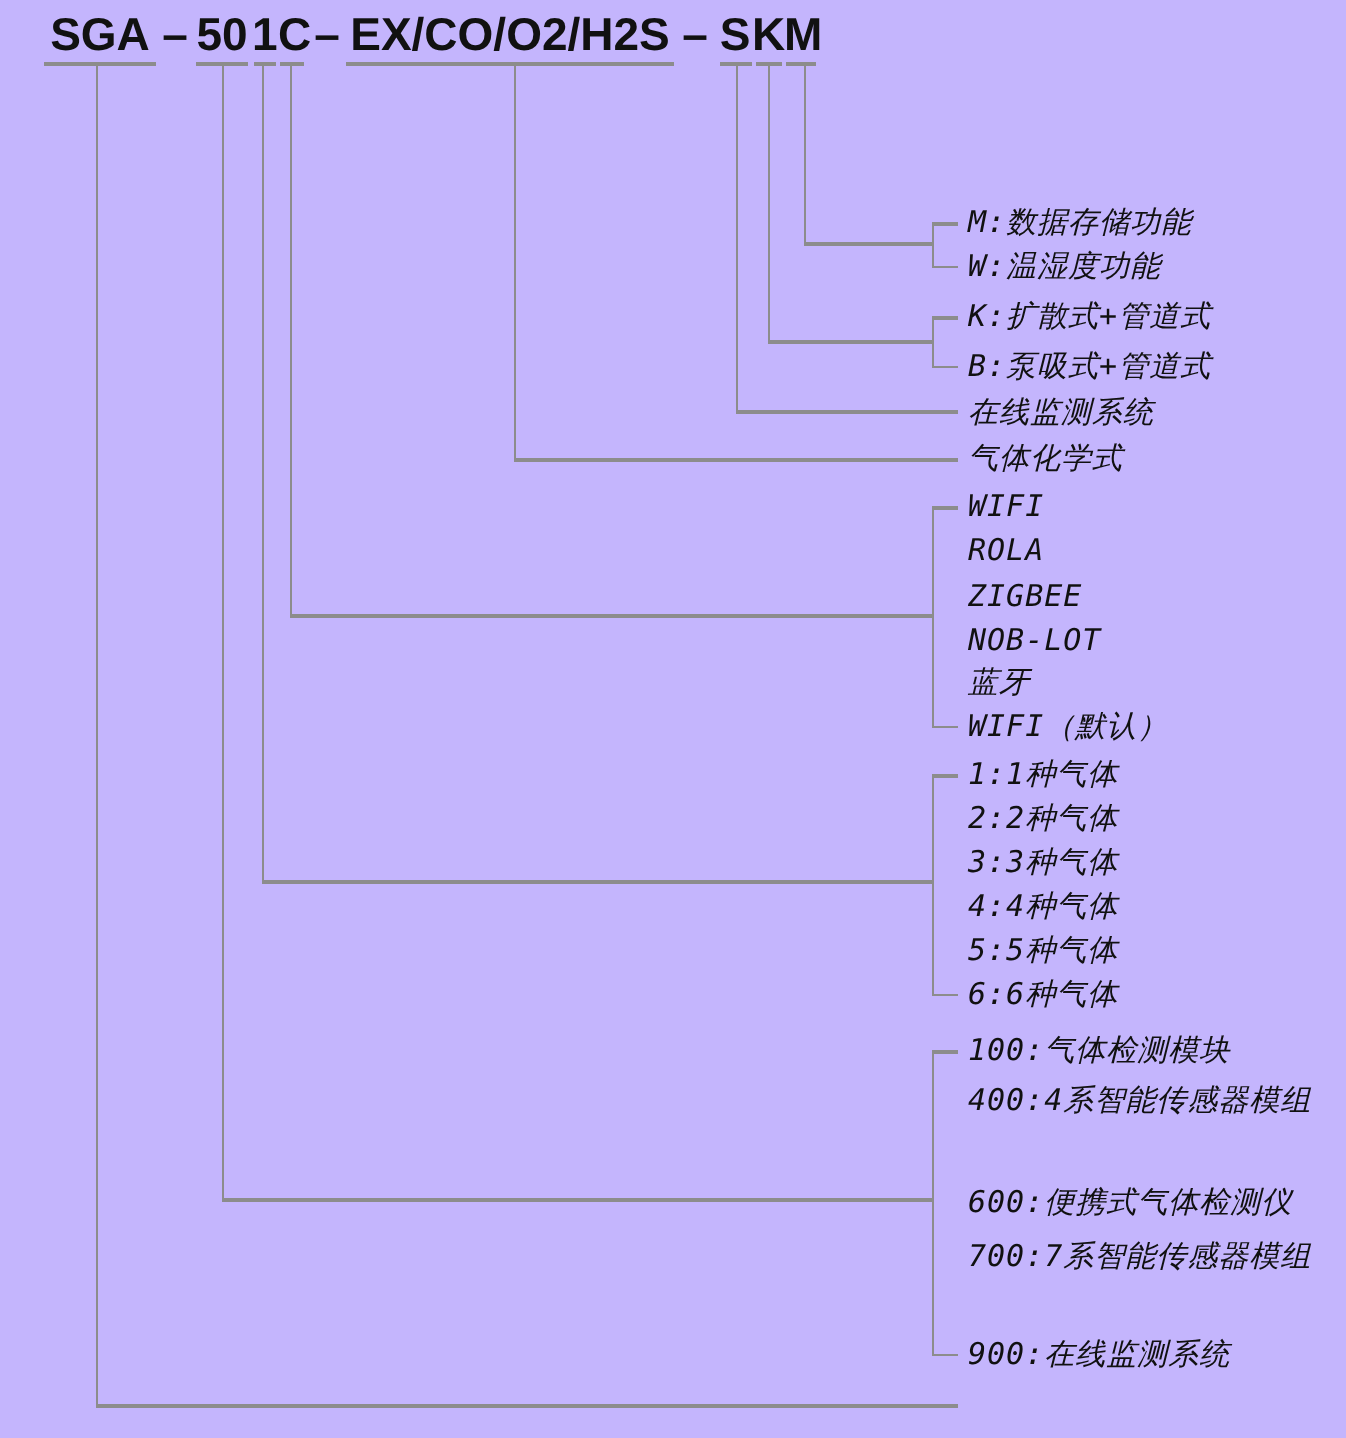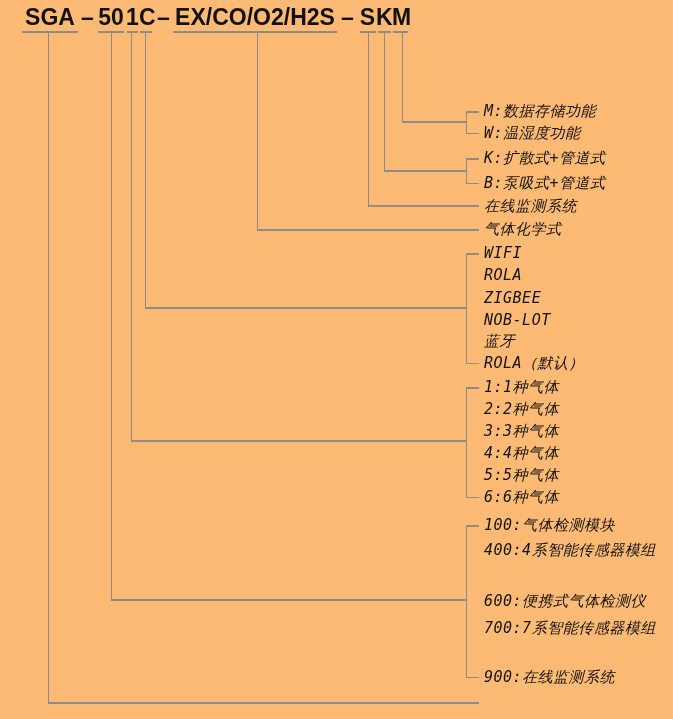--- a/index.html
+++ b/index.html
@@ -3,21 +3,21 @@
 <meta charset="utf-8">
 <style>
   :root{
     --line:#8c8c8c;
     --ink:#111111;
   }
   html,body{margin:0;padding:0;background:#ffffff;}
   .diagram{
     position:relative;
     width:673px;height:719px;
-    background:#fdba74;
+    background:#c4b5fd;
     font-family:"DejaVu Sans Mono","DejaVu Sans",monospace;
     overflow:hidden;
   }
   
   .seg{
     position:absolute;top:5px;height:24px;line-height:24px;
     font-family:"Liberation Sans","DejaVu Sans",sans-serif;
     font-weight:bold;font-size:23px;color:var(--ink);
     text-align:center;white-space:nowrap;
   }
@@ -100,21 +100,21 @@
   <span class="lbl" style="top:174px">B:泵吸式+管道式</span>
   <span class="lbl" style="top:149px">K:扩散式+管道式</span>
   <span class="lbl" style="top:197px">在线监测系统</span>
   <span class="lbl" style="top:220px">气体化学式</span>
 
   <span class="lbl" style="top:244px">WIFI</span>
   <span class="lbl" style="top:266px">ROLA</span>
   <span class="lbl" style="top:289px">ZIGBEE</span>
   <span class="lbl" style="top:311px">NOB-LOT</span>
   <span class="lbl" style="top:332px">蓝牙</span>
-  <span class="lbl" style="top:354px">ROLA（默认）</span>
+  <span class="lbl" style="top:354px">WIFI（默认）</span>
 
   <span class="lbl" style="top:378px">1:1种气体</span>
   <span class="lbl" style="top:400px">2:2种气体</span>
   <span class="lbl" style="top:422px">3:3种气体</span>
   <span class="lbl" style="top:444px">4:4种气体</span>
   <span class="lbl" style="top:466px">5:5种气体</span>
   <span class="lbl" style="top:488px">6:6种气体</span>
 
   <span class="lbl" style="top:516px">100:气体检测模块</span>
   <span class="lbl" style="top:541px">400:4系智能传感器模组</span>

